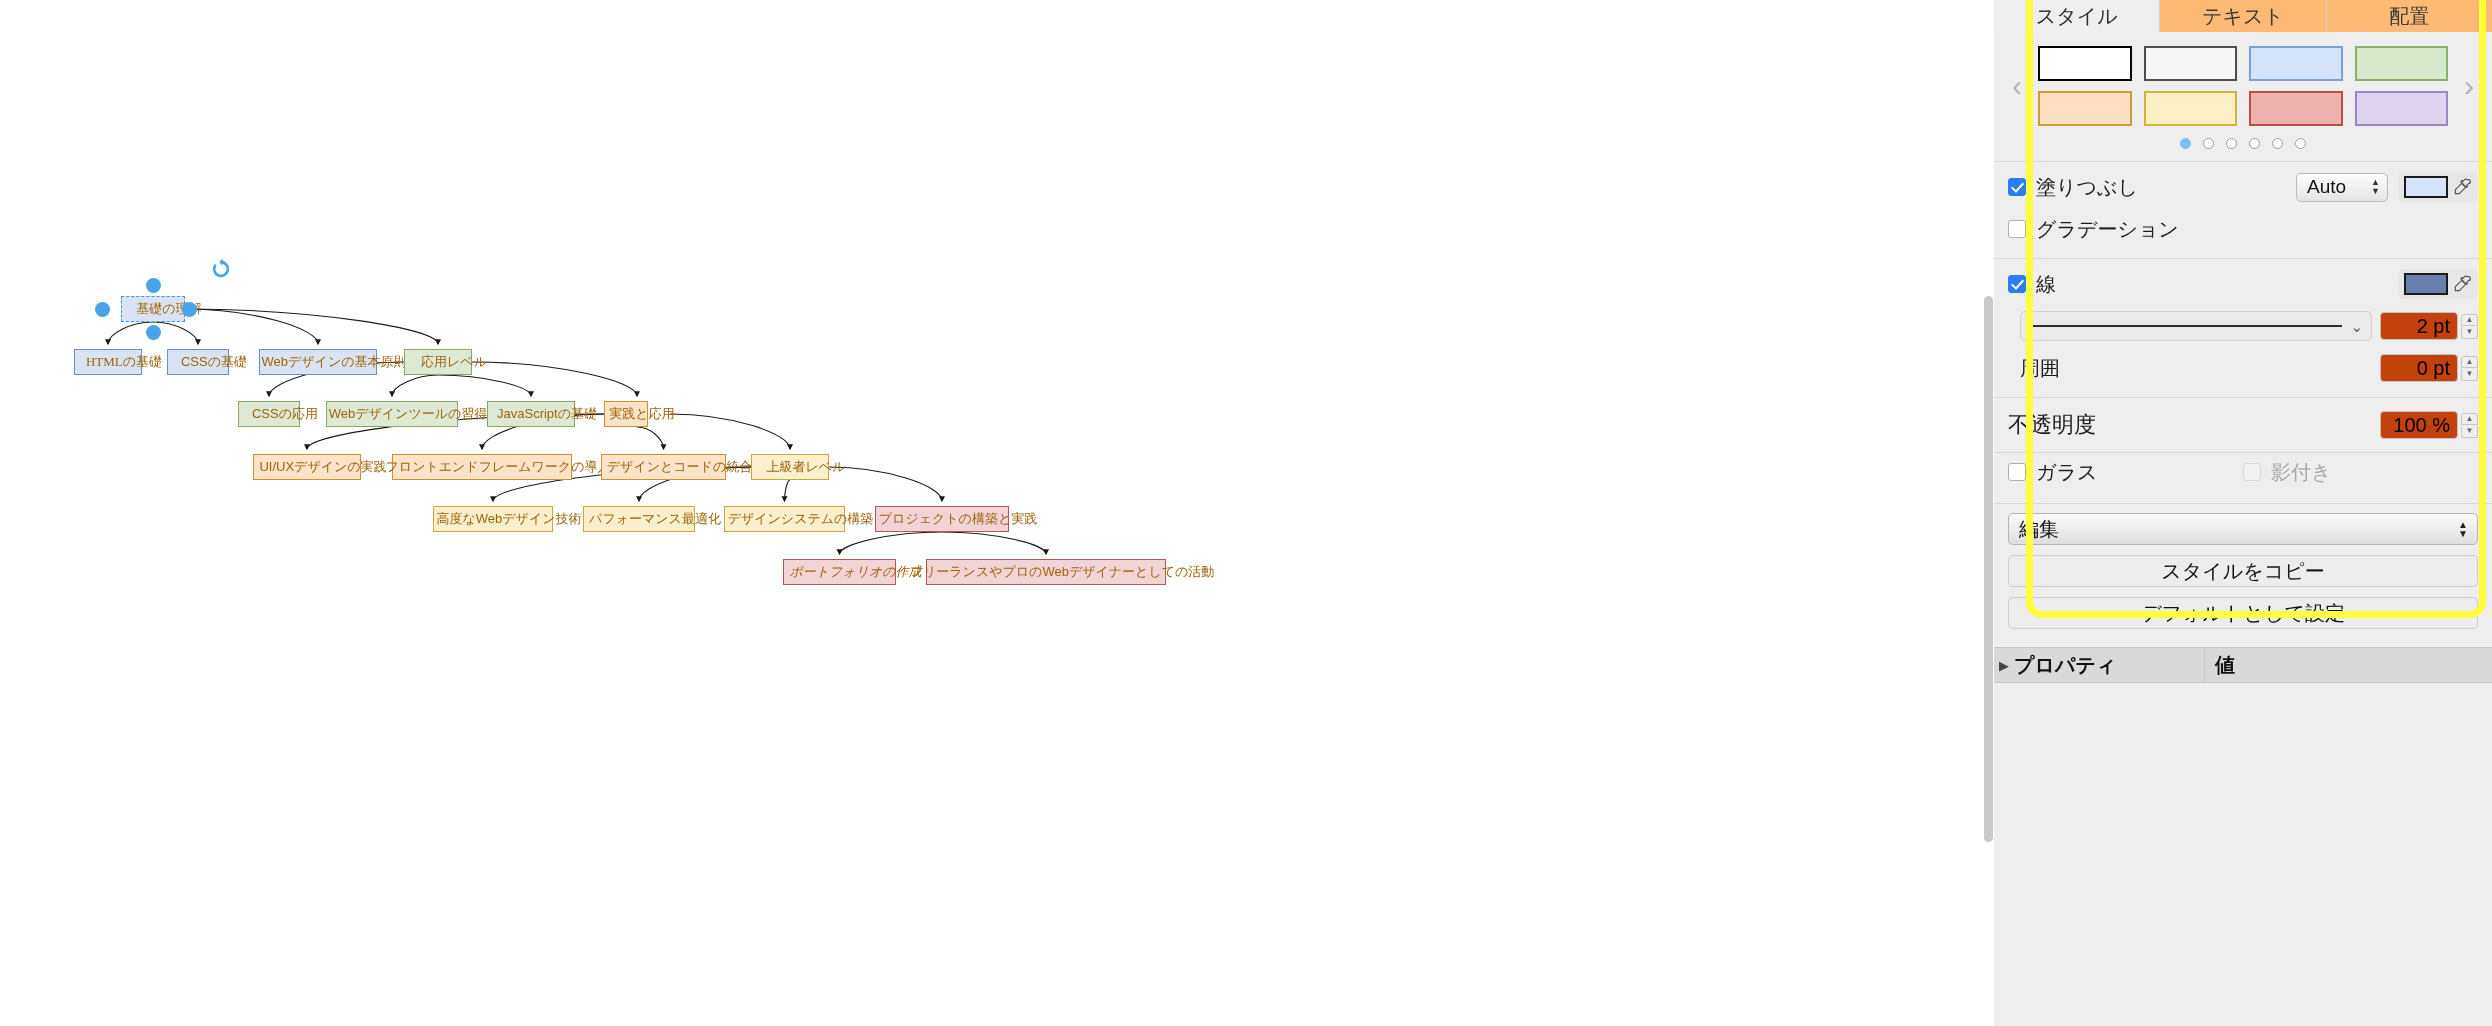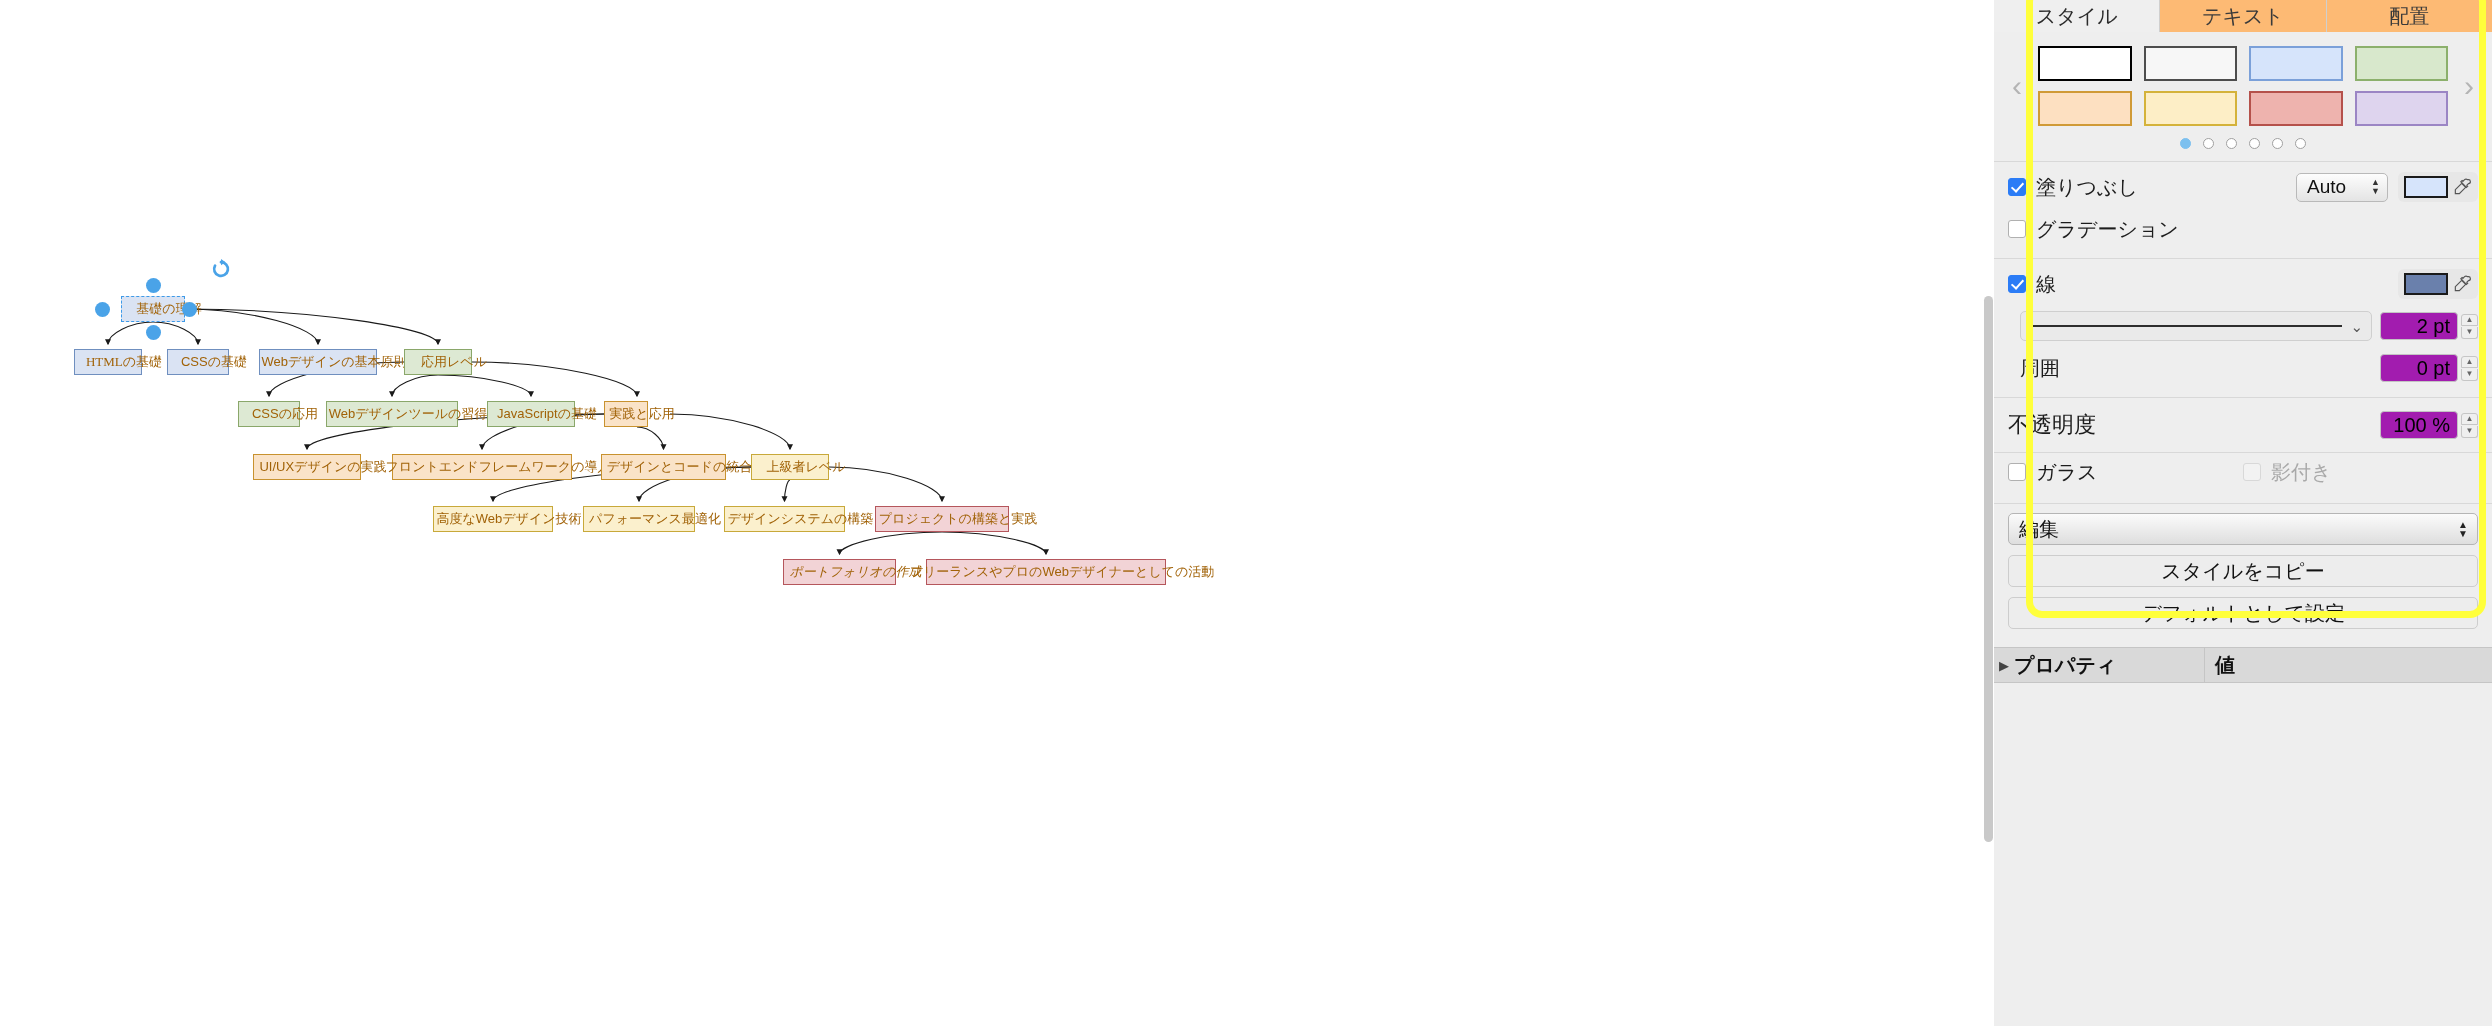--- a/index.html
+++ b/index.html
@@ -122,21 +122,21 @@
   .colorwell-wrap{
     display:flex;align-items:center;gap:4px;
     background:#e7e7e7;border-radius:6px;padding:4px 6px;
   }
   .colorwell{width:44px;height:22px;border:2px solid #1a1a1a;box-sizing:border-box;}
   .dropper{width:20px;height:20px;color:#555;}
 
   
   .numfield{
     display:flex;align-items:center;justify-content:flex-end;
-    width:78px;height:28px;background:#a21caf;border:1px solid #c3c3c3;
+    width:78px;height:28px;background:#c2410c;border:1px solid #c3c3c3;
     border-radius:4px;box-sizing:border-box;padding-right:7px;
     font-size:20px;color:#000;
   }
   .stepper{
     display:flex;flex-direction:column;margin-left:3px;
     width:17px;height:28px;justify-content:center;gap:1px;
   }
   .stepper .s{
     width:17px;height:12px;background:#efefef;border:1px solid #c6c6c6;
     box-sizing:border-box;display:flex;align-items:center;justify-content:center;

